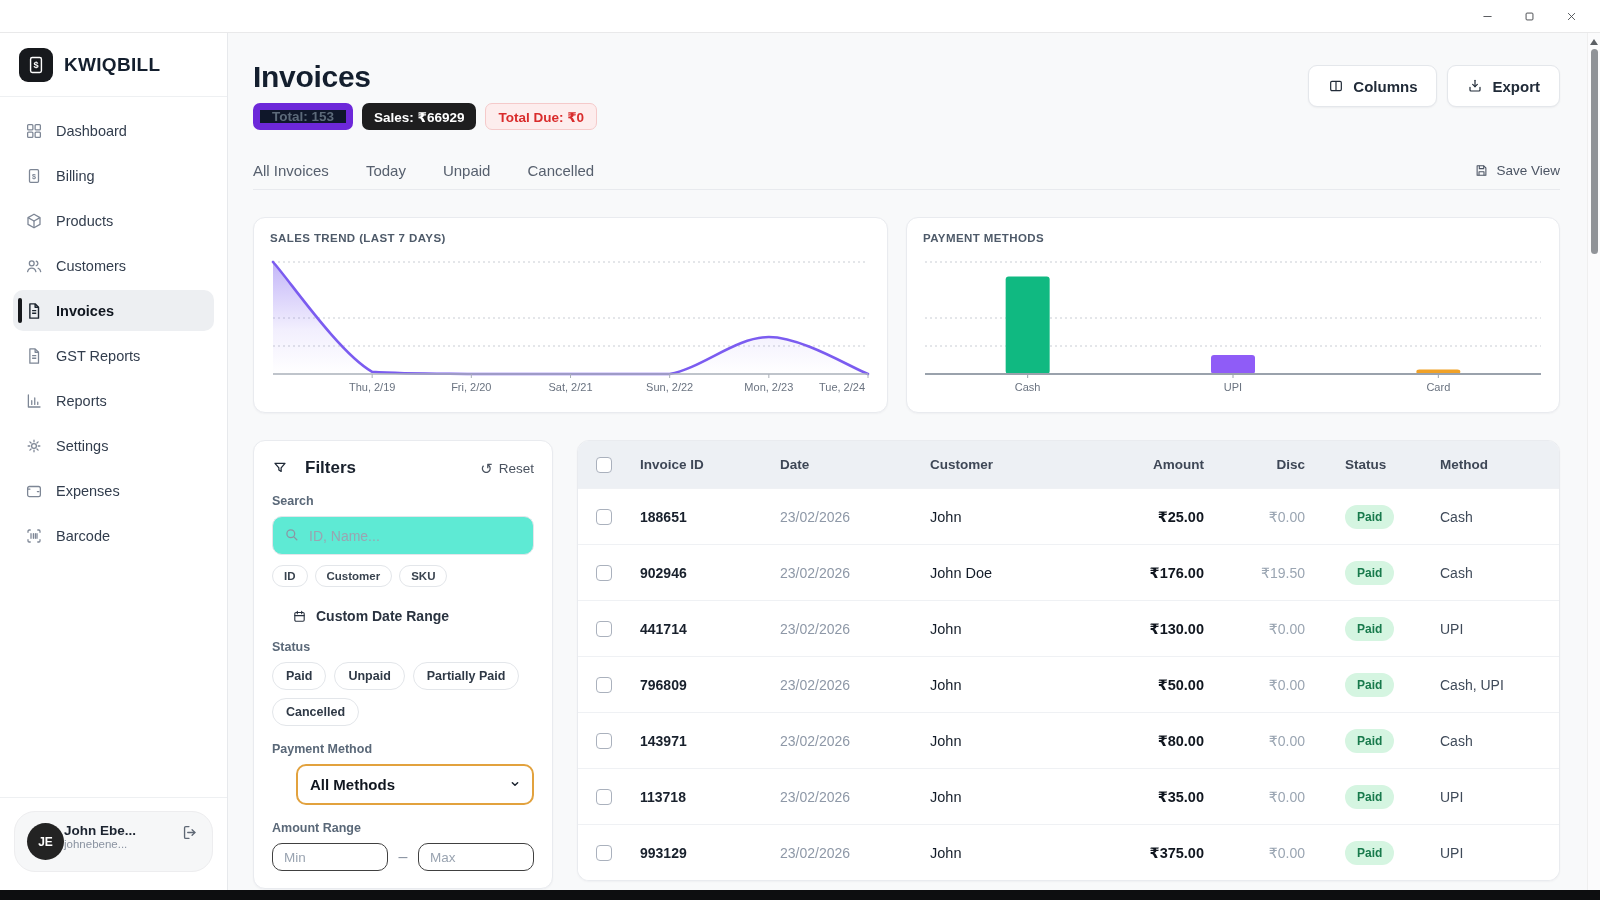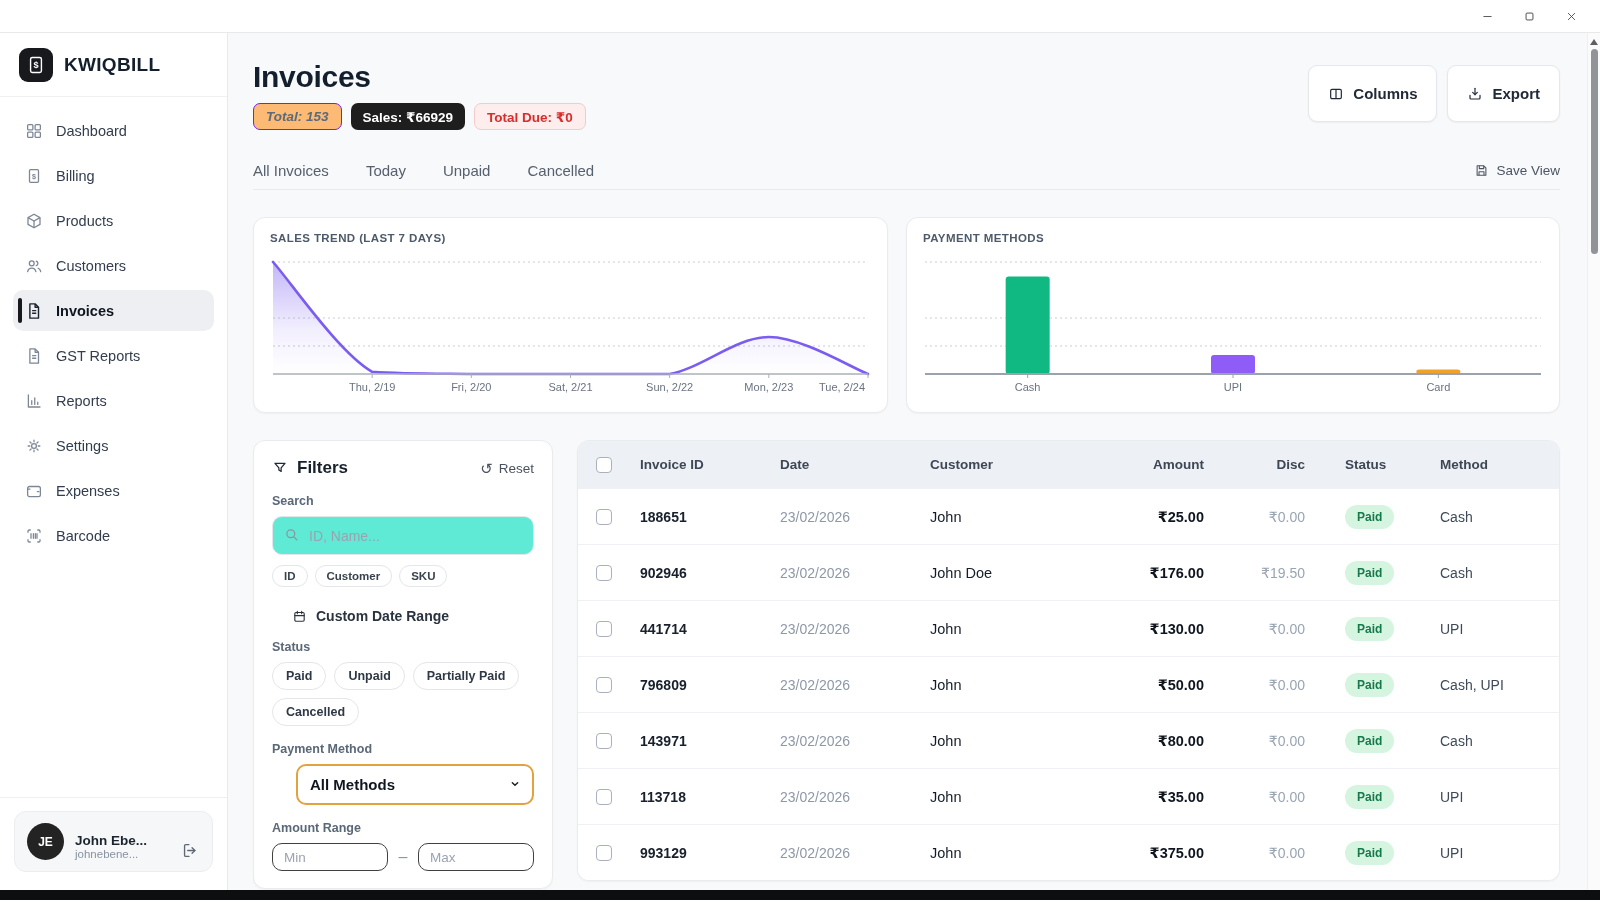--- a/index.html
+++ b/index.html
@@ -25,59 +25,59 @@
   .brand-logo { width:34px; height:34px; background:#17191d; border-radius:9px; display:flex; align-items:center; justify-content:center; }
   .brand-name { font-size:19px; font-weight:800; color:#141f2e; letter-spacing:.3px; }
   .nav { padding:13px 13px 0; }
   .nav-item { position:relative; display:flex; align-items:center; gap:13px; height:41px; padding:0 12px;
     border-radius:10px; color:#323d4d; font-size:14.5px; font-weight:500; cursor:pointer; margin-bottom:4px; }
   .nav-item .ic { color:#7d8695; }
   .nav-item.active { background:#edeff2; color:#10161f; font-weight:700; }
   .nav-item.active .ic { color:#1c242f; }
   .nav-item.active::before { content:""; position:absolute; left:5px; top:8px; bottom:8px; width:4px; border-radius:2px; background:#17191d; }
   .sidebar-footer { margin-top:auto; border-top:1px solid #eef0f2; padding:13px 14px 18px; }
-  .user-card { display:flex; align-items:flex-end; gap:11px; background:#f6f7f8; border:1px solid #ededef; border-radius:12px; padding:11px 12px; cursor:pointer; }
+  .user-card { display:flex; align-items:flex-start; gap:0; background:#f6f7f8; border:1px solid #ededef; border-radius:21px; padding:11px 12px; cursor:pointer; }
   .avatar { width:37px; height:37px; flex-shrink:0; border-radius:50%; background:#232323; color:#fff; font-size:12px; font-weight:700;
     display:flex; align-items:center; justify-content:center; }
   .user-meta { min-width:0; }
   .user-name { font-size:13.5px; font-weight:700; color:#1c2430; white-space:nowrap; }
   .user-email { font-size:11.5px; color:#8a93a1; white-space:nowrap; }
   .logout { margin-left:auto; color:#5f6875; cursor:pointer; }
 
   
   .main { flex:1; background:#f8f9fa; padding:26px 40px 0 25px; overflow:hidden; }
   .header-row { display:flex; justify-content:space-between; align-items:flex-start; }
   .page-title { font-size:30px; font-weight:800; color:#141f2e; letter-spacing:-.3px; line-height:1.2; }
   .badges { display:flex; gap:9px; margin-top:8px; }
   .badge { height:27px; display:flex; align-items:center; padding:0 12px; border-radius:7px; font-size:13.5px; font-weight:600; }
-  .badge.total { background:#fdba74; color:#5c6a7a; border:1px solid #6d28d9;font-style:italic; }
+  .badge.total { background:#0f172a; color:#5c6a7a; border:7px solid #6d28d9; }
   .badge.sales { background:#1e1e1f; color:#fff; font-weight:700; }
   .badge.due   { background:#fdeded; color:#d92c2c; border:1px solid #f5caca; font-weight:700; }
   .header-actions { display:flex; gap:10px; margin-top:6px; }
-  .btn { display:flex; align-items:center; gap:9px; height:57px; padding:0 19px; background:#fff; border:1px solid #e4e7eb;
+  .btn { display:flex; align-items:center; gap:9px; height:42px; padding:0 19px; background:#fff; border:1px solid #e4e7eb;
     border-radius:9px; font-size:15px; font-weight:600; color:#212b38; box-shadow:0 1px 2px rgba(16,24,40,.05); cursor:pointer; }
 
   .tabs-row { display:flex; align-items:center; margin-top:22px; height:38px; border-bottom:1px solid #e8eaee; }
   .tab { font-size:15px; color:#57606e; margin-right:37px; cursor:pointer; }
   .save-view { margin-left:auto; display:flex; align-items:center; gap:7px; color:#4c5564; font-size:13.5px; cursor:pointer; }
 
   .card { background:#fff; border:1px solid #e9ebef; border-radius:12px; box-shadow:0 1px 2px rgba(16,24,40,.04); }
   .charts-row { display:flex; gap:18px; margin-top:27px; }
   .chart-card { height:196px; padding:14px 16px 0; }
   .sales-card { width:635px; }
   .pay-card { flex:1; }
   .chart-title { font-size:11.5px; font-weight:700; color:#4e5a69; letter-spacing:.4px; }
   svg.chart { margin-top:6px; font-family:inherit; }
 
   .bottom-row { display:flex; gap:24px; margin-top:27px; align-items:flex-start; }
 
   
   .filters-card { width:300px; padding:17px 18px; flex-shrink:0; }
   .f-head { display:flex; align-items:center; }
-  .f-title { font-size:17px; font-weight:700; color:#18202c; margin-left:9px; }
+  .f-title { font-size:17px; font-weight:700; color:#18202c; margin-left:17px; }
   .f-reset { margin-left:auto; display:flex; align-items:center; gap:6px; color:#49525f; font-size:13.5px; cursor:pointer; }
   .f-reset .g { font-size:15px; line-height:1; }
   .f-label { font-size:12.5px; font-weight:600; color:#5a6878; margin:16px 0 8px; }
   .search-wrap { position:relative; }
   .search-input { width:100%; height:39px; border:1px solid #e3e6ea; border-radius:10px; padding:0 10px 0 36px;
     font-size:14px; color:#111; background:#5eead4; font-family:inherit; }
   input::placeholder { color:#9aa4b1; }
   .search-ic { position:absolute; left:11px; top:10px; color:#8b95a3; }
   .chips { display:flex; gap:7px; margin-top:10px; }
   .chip { border:1px solid #e3e6ea; border-radius:999px; padding:4px 11px; font-size:11.5px; font-weight:600; color:#39434f; background:#fff; cursor:pointer; }

